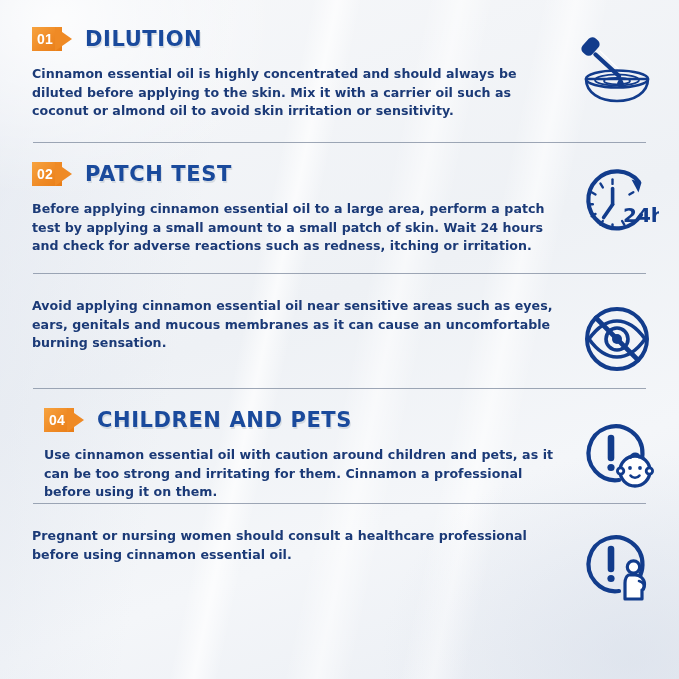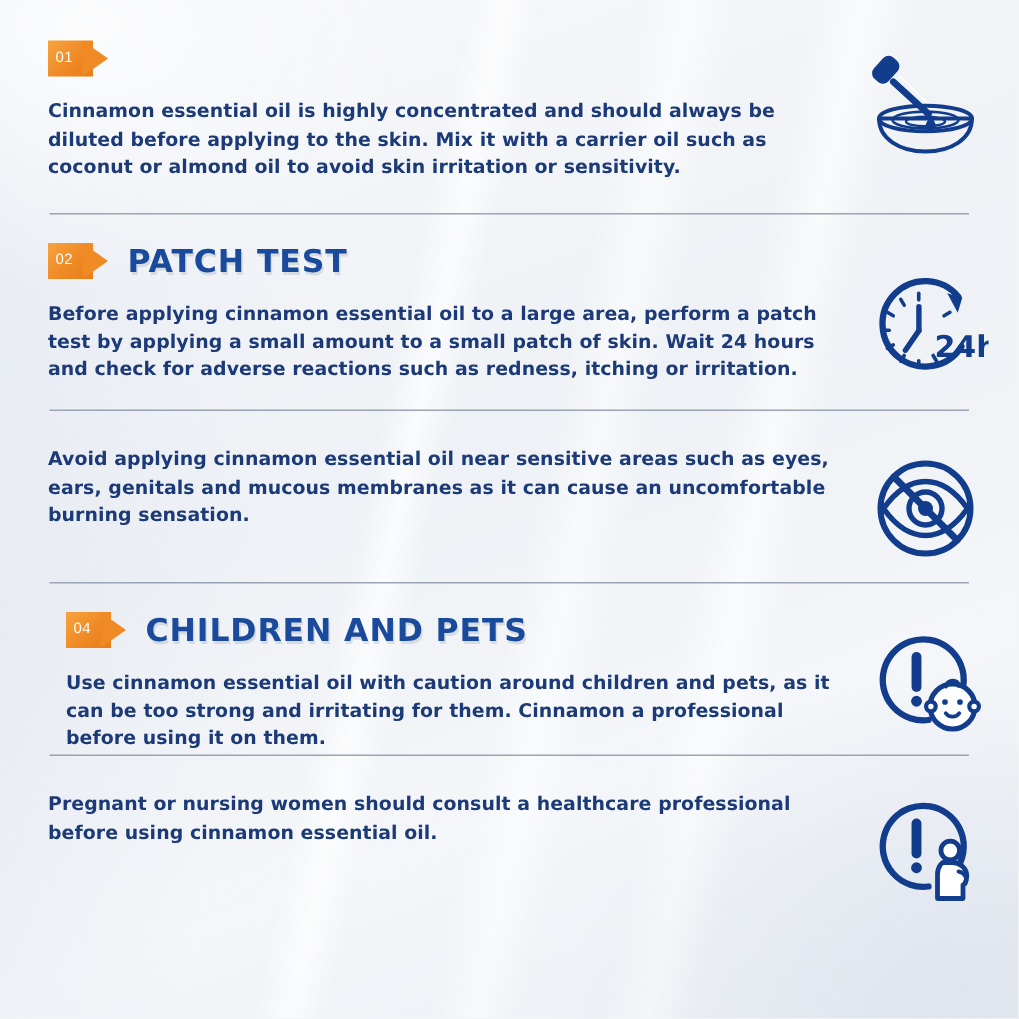--- a/index.html
+++ b/index.html
@@ -85,22 +85,22 @@
     left: 23px; top: 0;
     width: 0; height: 0;
     border-top: 12px solid transparent;
     border-bottom: 12px solid transparent;
     border-left: 17px solid #ef8a25;
   }
   .badge .num {
     position: relative;
     z-index: 3;
     color: #ffffff;
-    font-size: 10px;
-    font-weight: normal;
+    font-size: 14px;
+    font-weight: bold;
     letter-spacing: 0.2px;
     padding-left: 5px;
     line-height: 24px;
     font-family: "Liberation Sans", sans-serif;
   }
 
   .title {
     font-family: "DejaVu Sans", sans-serif;
     font-size: 21px;
     font-weight: bold;
@@ -140,21 +140,21 @@
     justify-content: center;
   }
   .icon-slot svg { display: block; }
 
   
   .s1 { height: 118px; }
   .s1 .icon-slot { top: 4px; }
   .d1 { margin-top: 2px; }
 
   .s2 { height: 128px; padding-top: 14px; }
-  .s2 .icon-slot { top: 34px; }
+  .s2 .icon-slot { top: 18px; }
   .d2 { margin-top: 2px; }
 
   .s3 { height: 112px; padding-top: 14px; }
   .s3 .icon-slot { top: 22px; }
   .d3 { margin-top: 2px; }
 
   .s4 { height: 112px; padding-top: 14px; padding-left: 44px; }
   .s4 .icon-slot { top: 22px; }
   .d4 { margin-top: 2px; }
 
@@ -167,20 +167,21 @@
 <div id="page">
   <div class="sections">
 
     <div class="section s1">
       <div class="head-row">
         <div class="badge">
           <div class="flag"></div>
           <div class="tip"></div>
           <div class="num">01</div>
         </div>
+        <div class="title">DILUTION</div>
       </div>
       <p class="body-text">Cinnamon essential oil is highly concentrated and should always be diluted before applying to the skin. Mix it with a carrier oil such as coconut or almond oil to avoid skin irritation or sensitivity.</p>
 
       <div class="icon-slot">
         <svg width="80" height="80" viewBox="0 0 80 80" fill="none" stroke="#123C8C" stroke-width="2.6" stroke-linecap="round" stroke-linejoin="round">
 
           <rect x="7" y="8" width="13" height="19" rx="5" transform="rotate(42 13.5 17.5)" fill="#123C8C" stroke="none"></rect>
 
           <path d="M18.5 25.5 L42 47" stroke-width="4.4"></path>
           <path d="M23 22 L45 43.5" stroke="#FFFFFF" stroke-width="1.1"></path>

